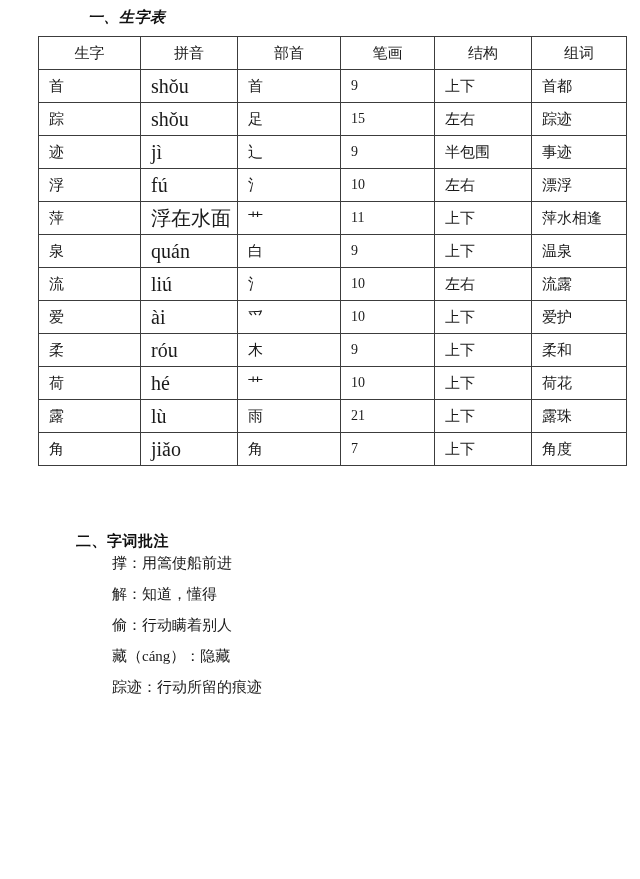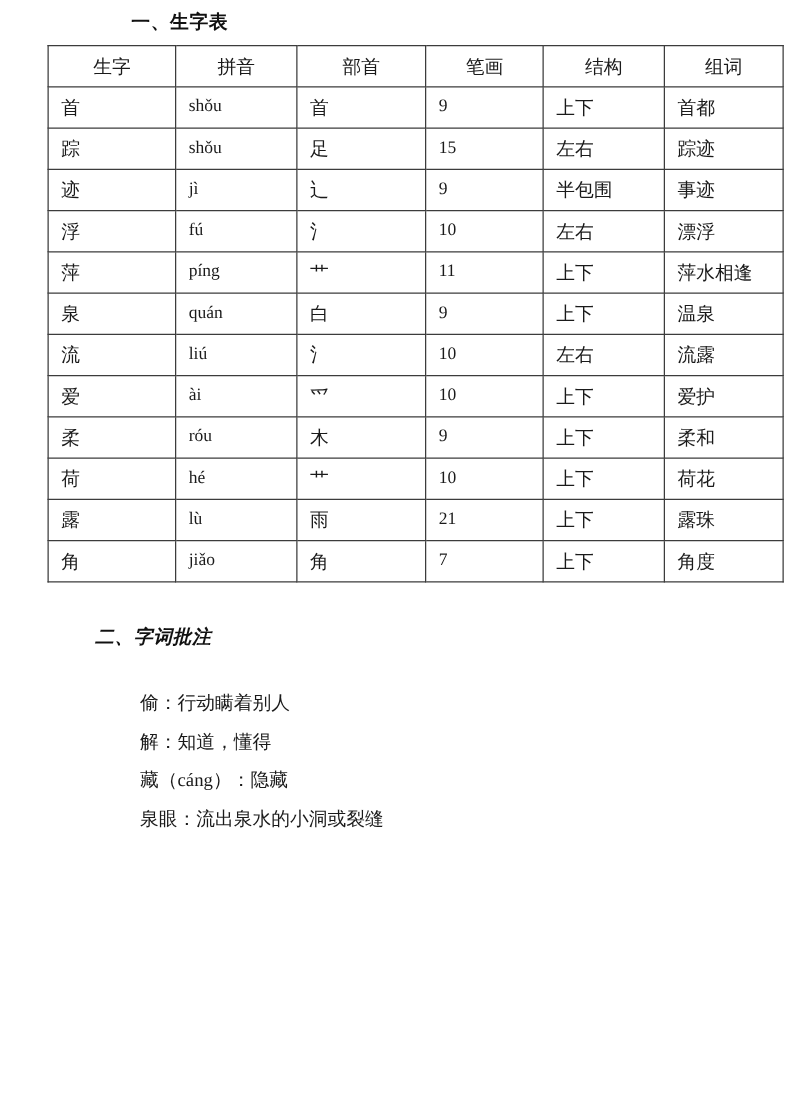--- a/index.html
+++ b/index.html
@@ -27,28 +27,28 @@
   .section-heading {
     font-family: "DejaVu Sans", "Liberation Sans", sans-serif;
     font-weight: bold;
     font-size: 15px;
     letter-spacing: 0.5px;
     color: #111111;
     margin: 0;
   }
   #heading-1 {
     position: absolute;
-    left: 105px;
+    left: 88px;
     top: 8px;
+    font-style: italic;
   }
   #heading-2 {
     position: absolute;
     left: 76px;
-    top: 500px;
-    font-style: italic;
+    top: 532px;
   }
 
   
   .table-wrap {
     position: absolute;
     left: 28px;
     top: 36px;
     width: 588px;
     padding-left: 10px;
   }
@@ -71,21 +71,21 @@
     white-space: nowrap;
   }
   table.vocab th {
     text-align: center;
   }
   table.vocab td {
     text-align: left;
   }
   table.vocab td.pinyin {
     font-family: "Liberation Serif", "DejaVu Serif", serif;
-    font-size: 14px;
+    font-size: 20px;
     margin-left: 35px;
   }
   table.vocab td.radical {
     font-size: 15px;
   }
   table.vocab td.strokes {
     font-size: 14px;
   }
   
   col.c0 { width: 102px; }
@@ -164,21 +164,21 @@
         <tr>
           <td>浮</td>
           <td class="pinyin">fú</td>
           <td class="radical">氵</td>
           <td class="strokes">10</td>
           <td>左右</td>
           <td>漂浮</td>
         </tr>
         <tr>
           <td>萍</td>
-          <td class="pinyin">píng</td>
+          <td class="pinyin">浮在水面</td>
           <td class="radical">艹</td>
           <td class="strokes">11</td>
           <td>上下</td>
           <td>萍水相逢</td>
         </tr>
         <tr>
           <td>泉</td>
           <td class="pinyin">quán</td>
           <td class="radical">白</td>
           <td class="strokes">9</td>
@@ -233,19 +233,20 @@
           <td>上下</td>
           <td>角度</td>
         </tr>
       </tbody>
     </table>
   </div>
 
   <h2 class="section-heading" id="heading-2">二、字词批注</h2>
 
   <div class="annotations">
+    <div class="annotation-line">撑：用篙使船前进</div>
+    <div class="annotation-line">解：知道，懂得</div>
     <div class="annotation-line">偷：行动瞒着别人</div>
-    <div class="annotation-line">解：知道，懂得</div>
     <div class="annotation-line">藏（cáng）：隐藏</div>
-    <div class="annotation-line">泉眼：流出泉水的小洞或裂缝</div>
+    <div class="annotation-line">踪迹：行动所留的痕迹</div>
   </div>
 
 </div>
 
 </body></html>

